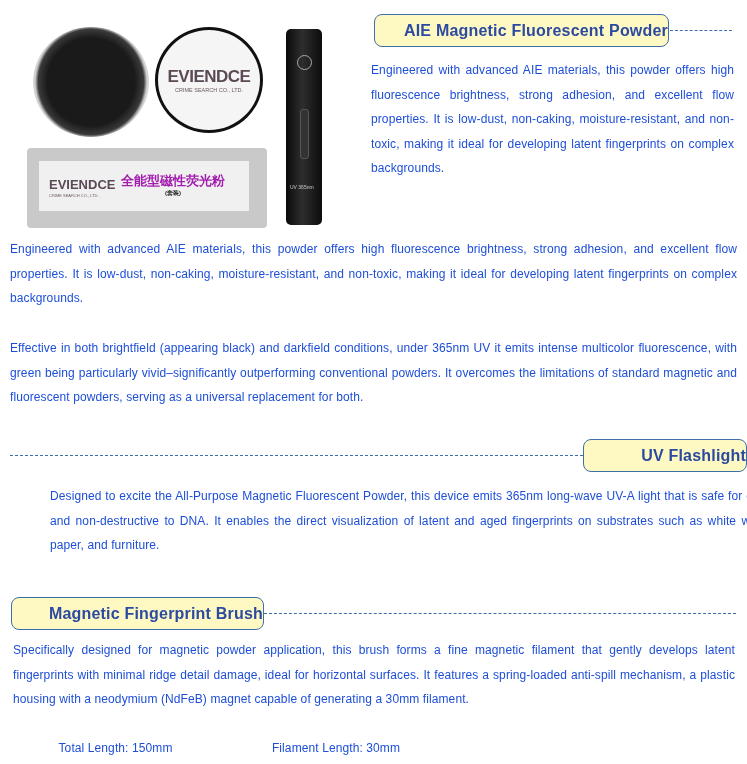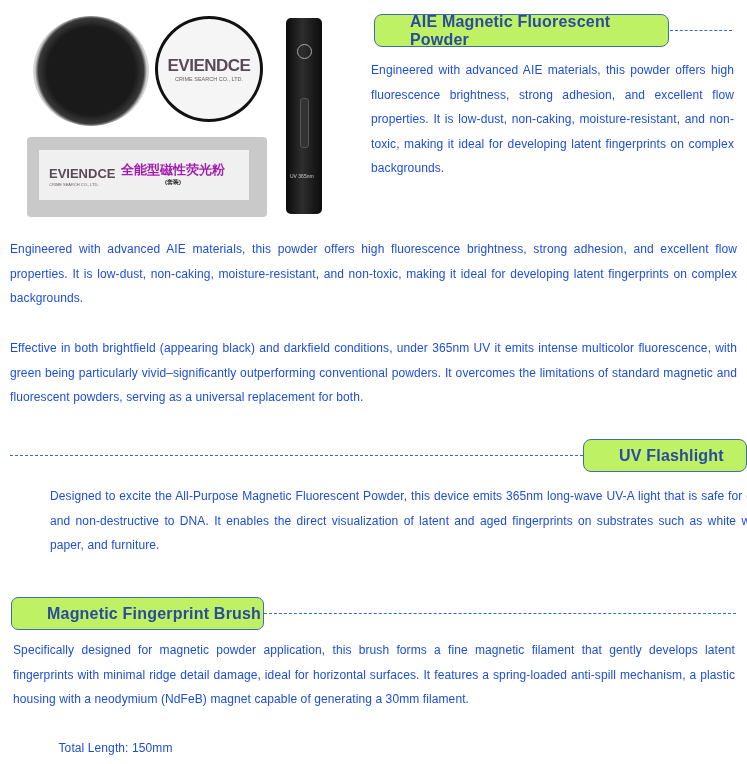--- a/index.html
+++ b/index.html
@@ -1,29 +1,29 @@
 <!DOCTYPE html>
 <html><head>
 <meta charset="utf-8">
 <style>
   html, body { margin:0; padding:0; background:#ffffff; }
   body { width:747px; height:764px; position:relative; overflow:hidden;
          font-family:"Liberation Sans", sans-serif; color:#222; }
   .txt { font-size:12px; line-height:24.6px; color:#1d4ed8; text-align:justify; letter-spacing:0.1px; }
-  .title-box { position:absolute; border:1.5px solid #3f6fa8; border-radius:8px; background:#bef264;
-               color:#2b4aa0; font-weight:bold; font-size:16px; display:flex; align-items:center; justify-content:flex-start;
-               box-sizing:border-box; letter-spacing:0.2px;padding-left:35px; }
+  .title-box { position:absolute; border:1.5px solid #3f6fa8; border-radius:8px; background:#fef9c3;
+               color:#2b4aa0; font-weight:bold; font-size:16px; display:flex; align-items:center; justify-content:flex-end;
+               box-sizing:border-box; letter-spacing:0.2px; }
   .dash { position:absolute; border-top:1.5px dashed #3f6fa8; height:0; }
   .photo { position:absolute; }
   .section-text { position:absolute; }
 </style>
 </head>
 <body>
 
-<div class="photo" style="left:0;top:4px;width:360px;height:228px;">
+<div class="photo" style="left:0;top:15px;width:360px;height:228px;">
 
   <div style="position:absolute;left:33px;top:12px;width:116px;height:110px;border-radius:50%;background:radial-gradient(circle,#1a1a1a 55%,#3a3a3a 66%,#cfcfcf 70%,#eeeeee 78%,#bdbdbd 85%,#fff 90%);"></div>
 
   <div style="position:absolute;left:155px;top:12px;width:108px;height:106px;border-radius:50%;border:3px solid #111;background:#f6f5f5;box-sizing:border-box;display:flex;flex-direction:column;align-items:center;justify-content:center;">
     <span style="font-weight:bold;font-size:17px;color:#5a4a55;letter-spacing:-0.5px;">EVIENDCE</span>
     <span style="font-size:5.5px;color:#6a5a60;">CRIME  SEARCH CO., LTD.</span>
   </div>
 
   <div style="position:absolute;left:27px;top:133px;width:240px;height:80px;background:#c9c9c9;border-radius:4px;">
     <div style="position:absolute;left:12px;top:13px;width:210px;height:50px;background:#f1f0f0;">
@@ -50,20 +50,21 @@
 
 <div class="section-text txt" style="left:10px;top:237px;width:727px;">Engineered with advanced AIE materials, this powder offers high fluorescence brightness, strong adhesion, and excellent flow properties. It is low-dust, non-caking, moisture-resistant, and non-toxic, making it ideal for developing latent fingerprints on complex backgrounds.</div>
 <div class="section-text txt" style="left:10px;top:336px;width:727px;">Effective in both brightfield (appearing black) and darkfield conditions, under 365nm UV it emits intense multicolor fluorescence, with green being particularly vivid–significantly outperforming conventional powders. It overcomes the limitations of standard magnetic and fluorescent powders, serving as a universal replacement for both.</div>
 
 <div class="dash" style="left:10px;top:455px;width:573px;"></div>
 <div class="title-box" style="left:583px;top:439px;width:164px;height:33px;">
   <span>UV Flashlight</span>
 </div>
 <div class="section-text txt" style="left:22px;top:484px;width:722px;margin-left:28px;">Designed to excite the All-Purpose Magnetic Fluorescent Powder, this device emits 365nm long-wave UV-A light that is safe for eyes and non-destructive to DNA. It enables the direct visualization of latent and aged fingerprints on substrates such as white walls, paper, and furniture.</div>
 
-<div class="title-box" style="left:11px;top:597px;width:253px;height:33px;border-radius:7px;">
+<div class="title-box" style="left:11px;top:597px;width:253px;height:33px;">
   <span>Magnetic Fingerprint Brush</span>
 </div>
 <div class="dash" style="left:264px;top:613px;width:472px;"></div>
 <div class="section-text txt" style="left:13px;top:638px;width:722px;">Specifically designed for magnetic powder application, this brush forms a fine magnetic filament that gently develops latent fingerprints with minimal ridge detail damage, ideal for horizontal surfaces. It features a spring-loaded anti-spill mechanism, a plastic housing with a neodymium (NdFeB) magnet capable of generating a 30mm filament.</div>
 <div class="section-text txt" style="left:13px;top:736px;width:722px;display:flex;text-align:center;">
   <span style="width:205px;">Total Length: 150mm</span>
+  <span style="width:236px;">Filament Length: 30mm</span>
 </div>
 
 </body></html>

